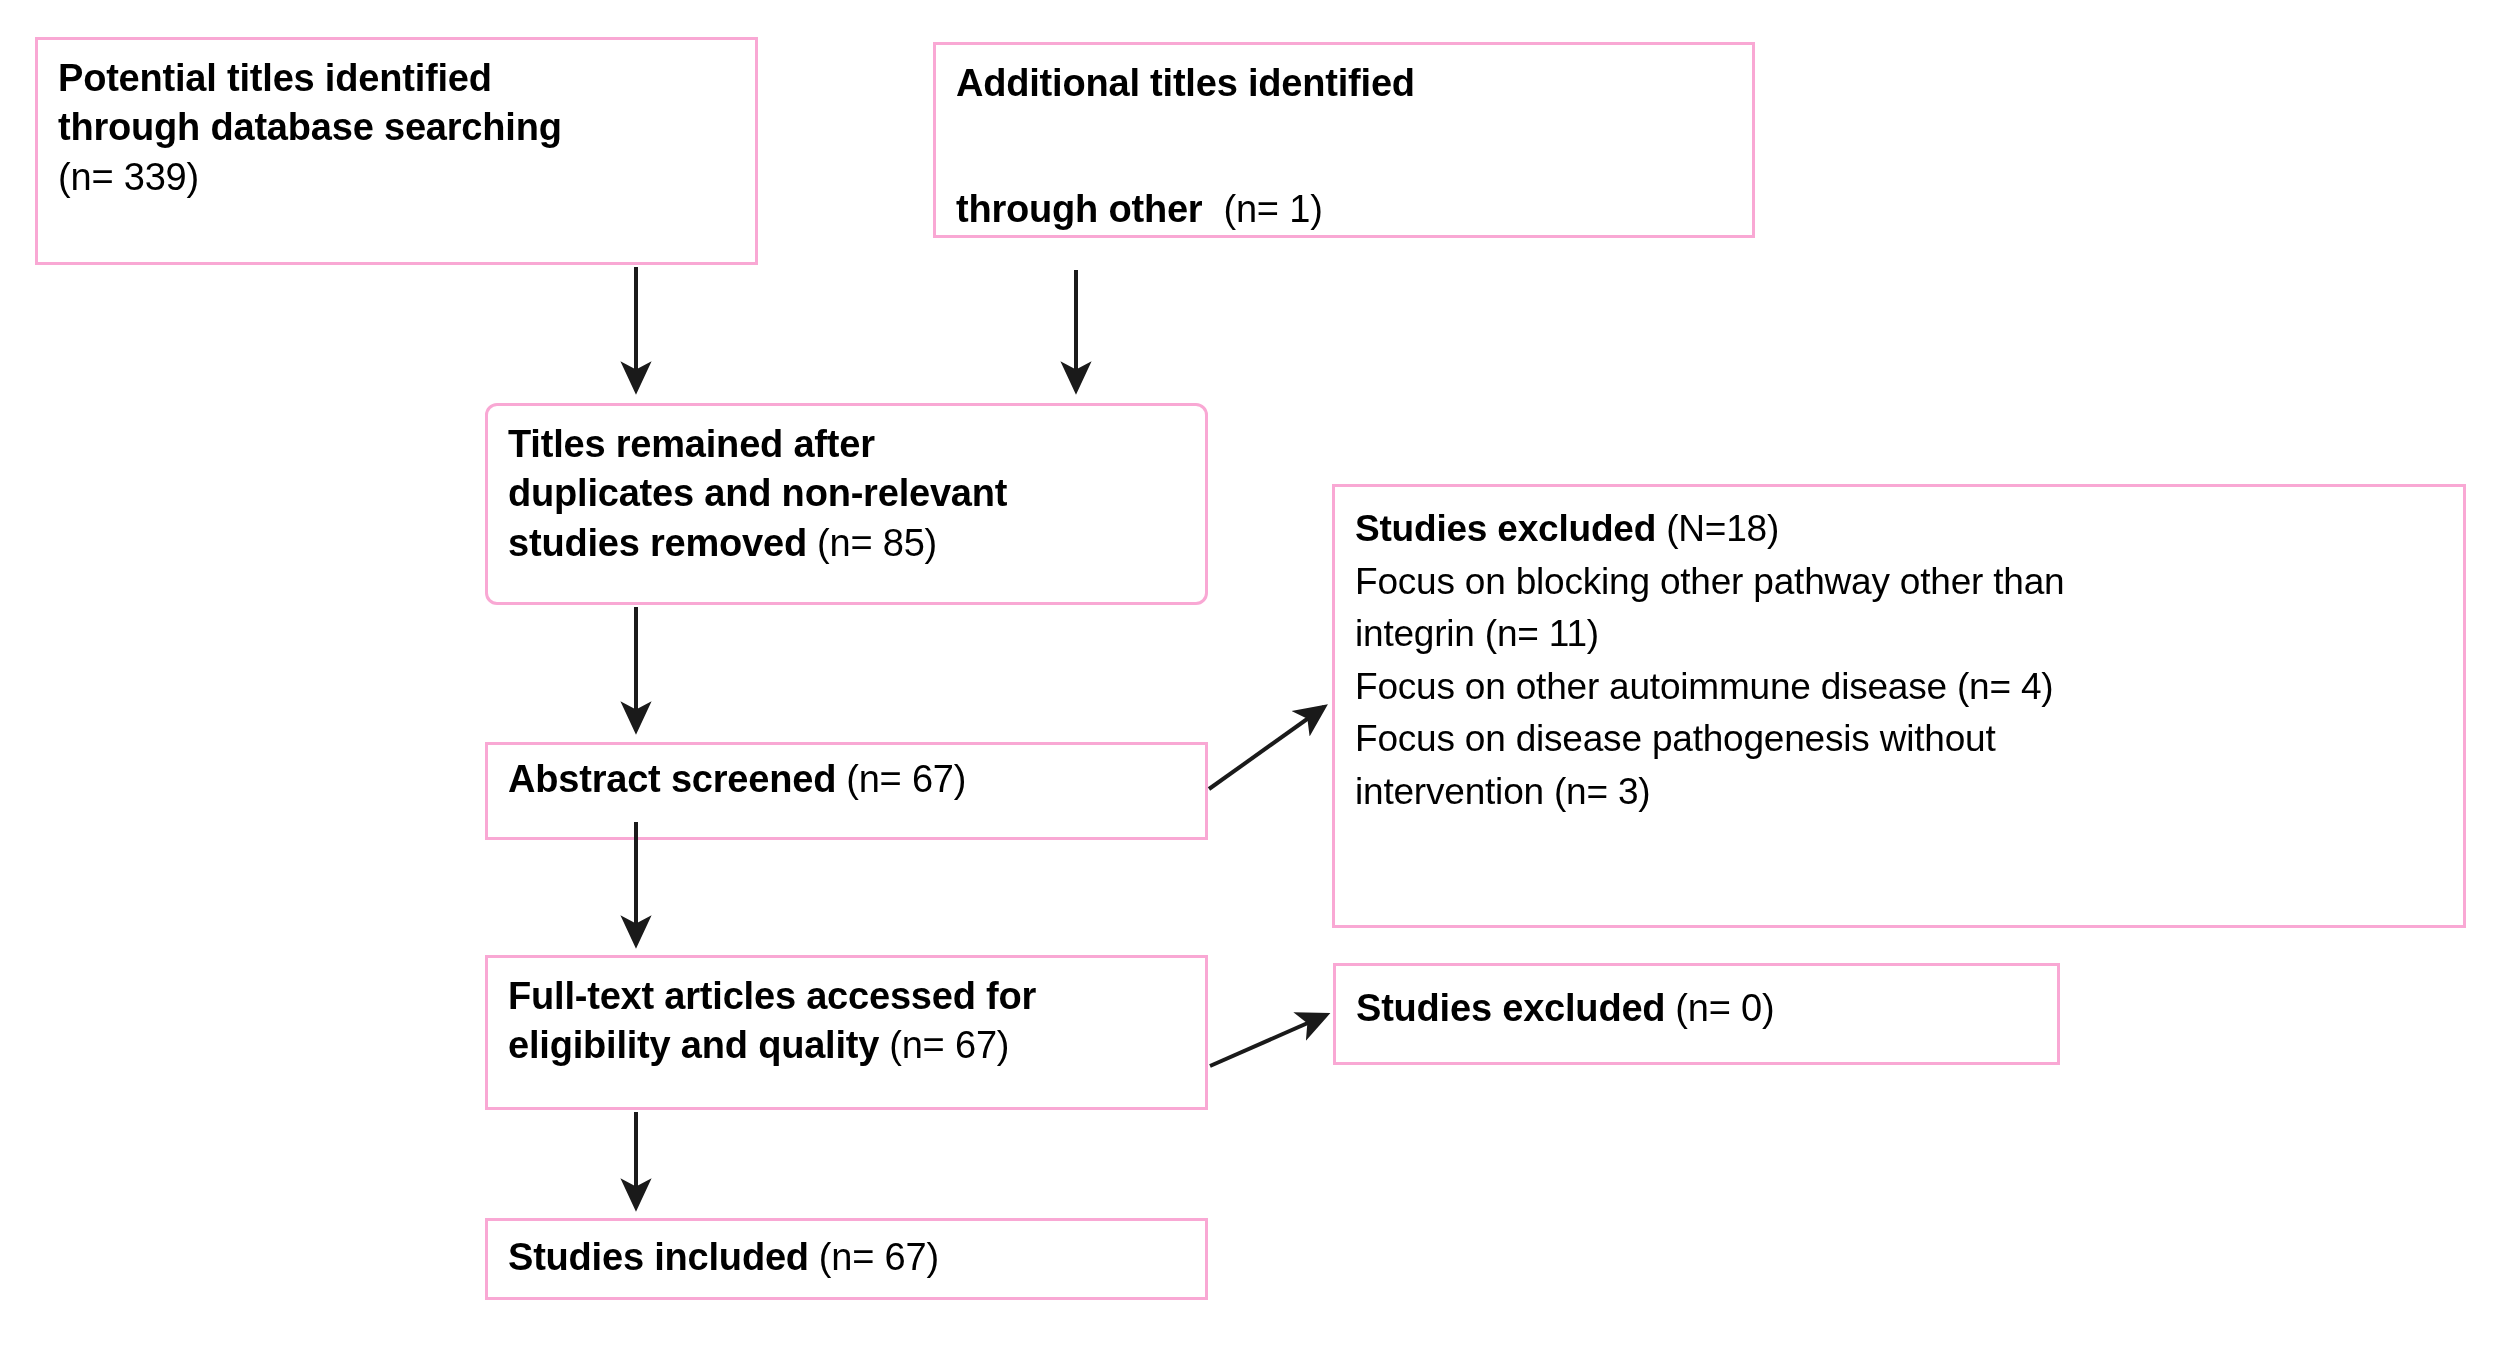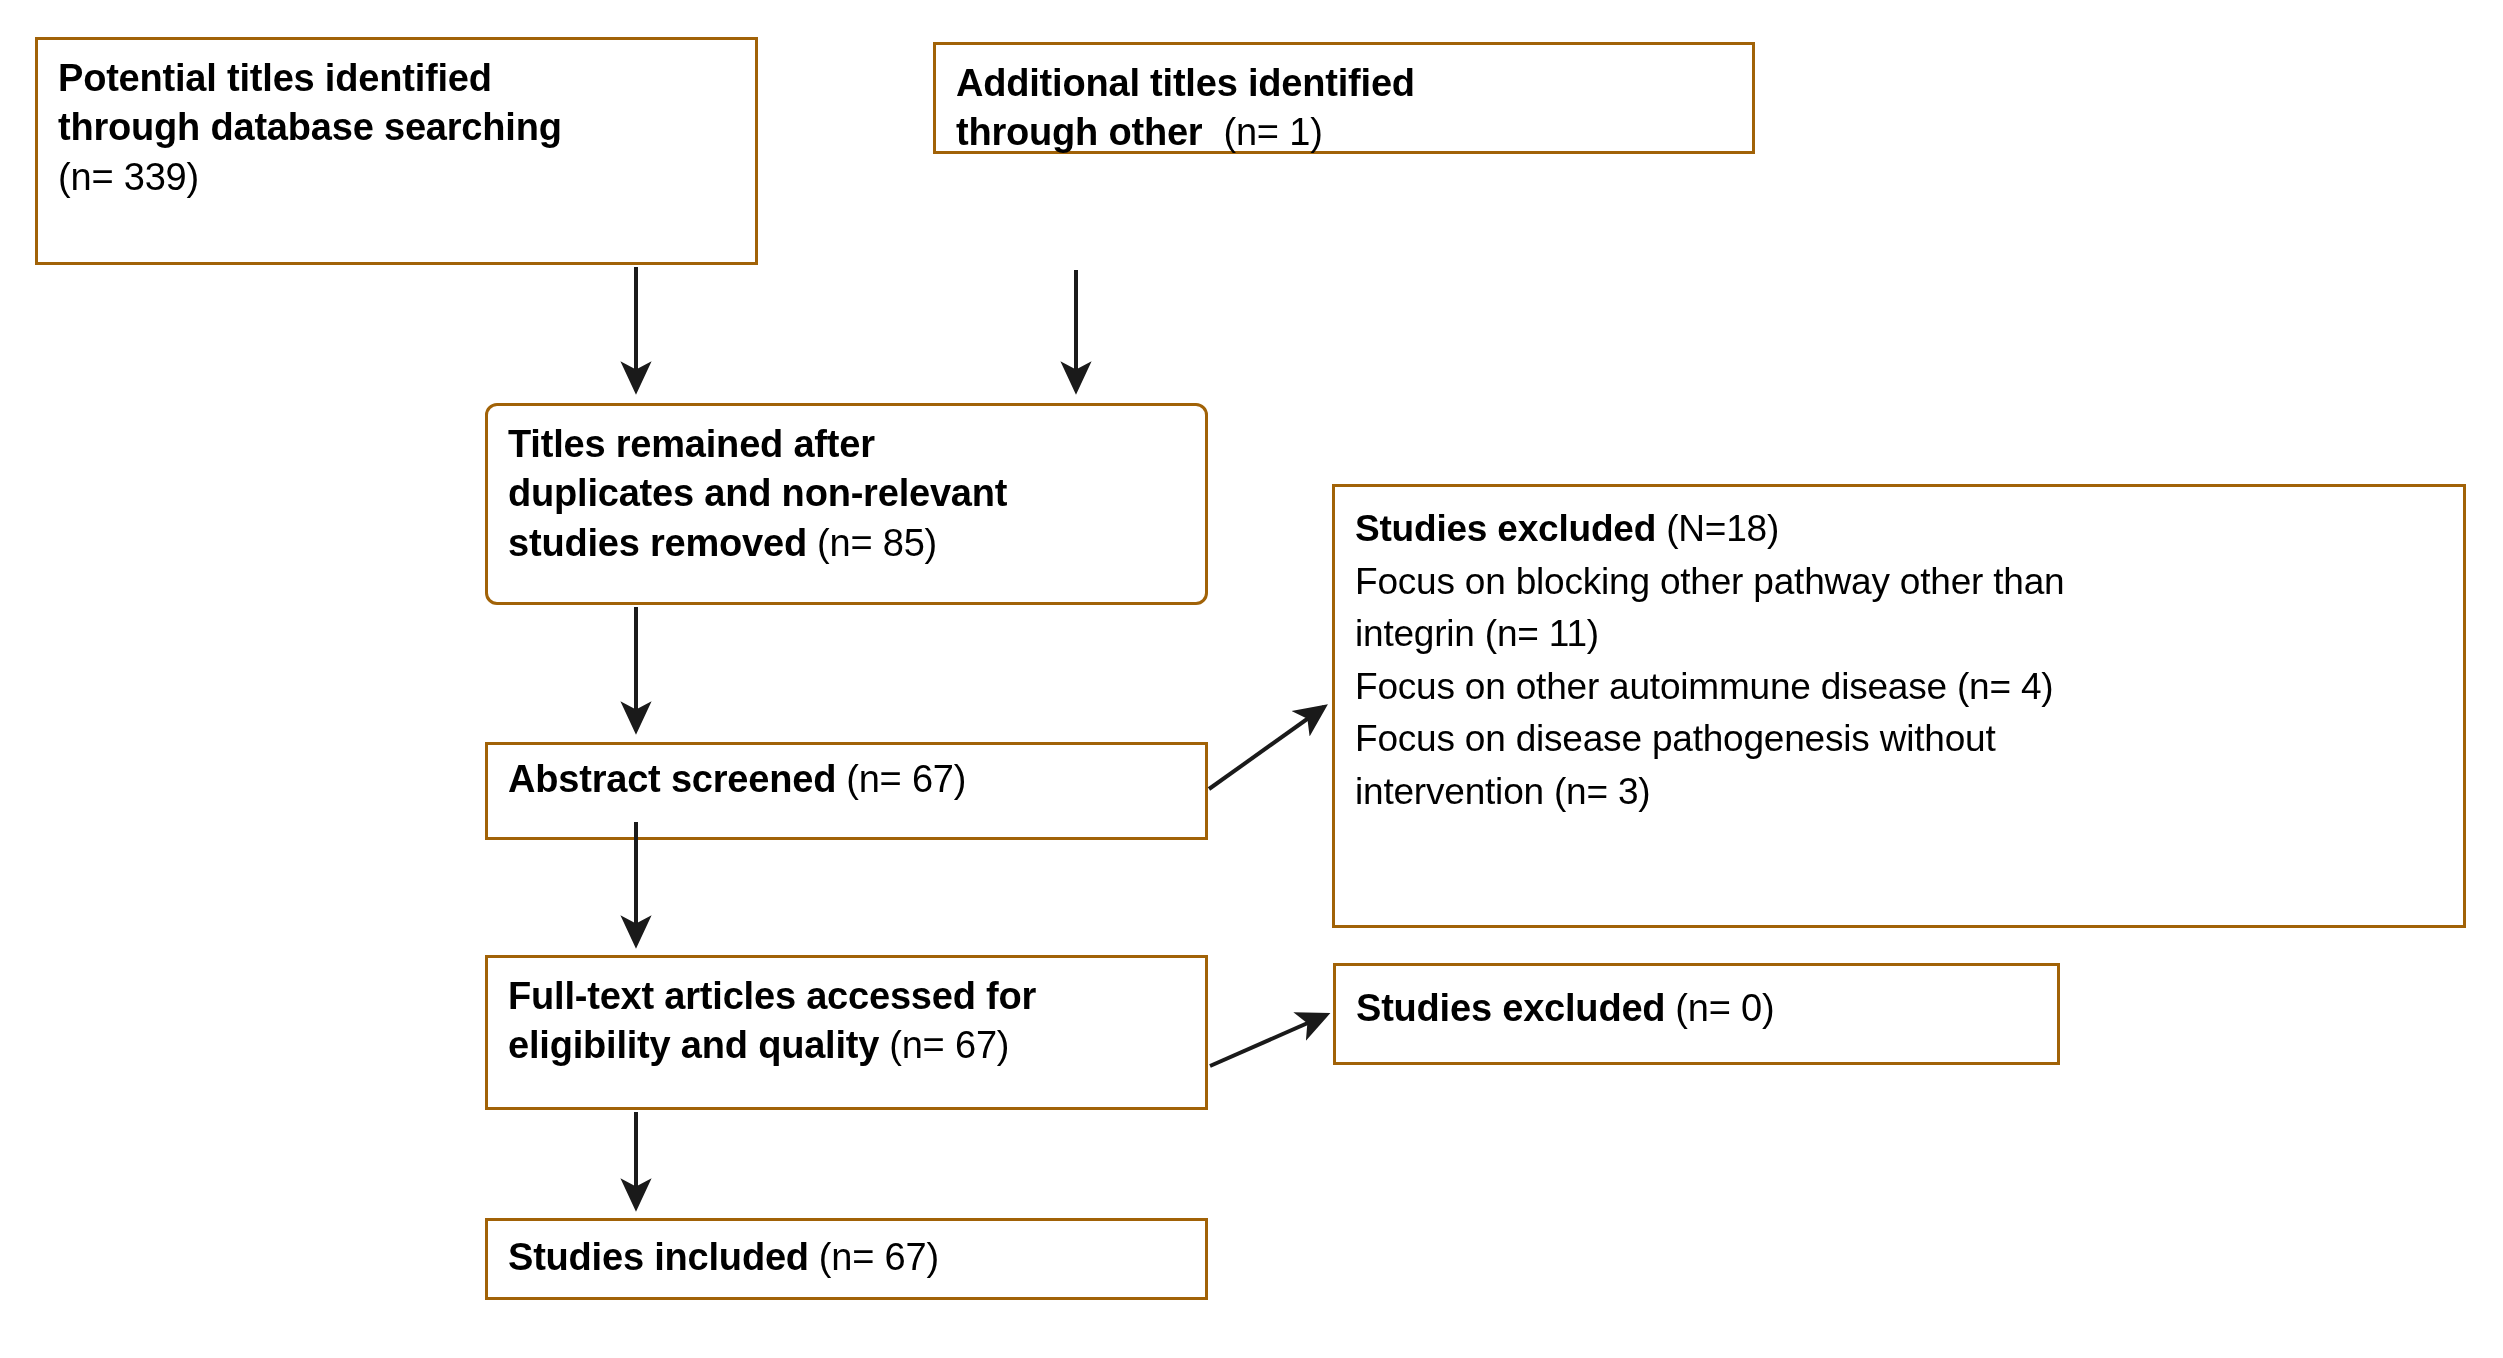--- a/index.html
+++ b/index.html
@@ -15,39 +15,39 @@
   #canvas {
     position: relative;
     width: 2503px;
     height: 1358px;
     background: #ffffff;
     overflow: hidden;
   }
   .box {
     position: absolute;
     box-sizing: border-box;
-    border: 3px solid #a16207;
+    border: 3px solid #f9a8d4;
     background: #ffffff;
     display: flex;
     flex-direction: column;
     justify-content: flex-start;
     padding: 14px 18px 1px 20px;
   }
   .box .line {
     font-size: 38px;
     line-height: 1.30;
     letter-spacing: -0.2px;
     white-space: nowrap;
   }
   .b { font-weight: 700; }
   .r { font-weight: 400; }
 
   
   #box-database      { left: 35px;   top: 37px;   width: 723px;  height: 228px; }
-  #box-additional    { left: 933px;  top: 42px;   width: 822px;  height: 112px; justify-content: space-between; }
+  #box-additional    { left: 933px;  top: 42px;   width: 822px;  height: 196px; justify-content: space-between; }
   #box-remaining     { left: 485px;  top: 403px;  width: 723px;  height: 202px; border-radius: 12px; }
   #box-abstract      { left: 485px;  top: 742px;  width: 723px;  height: 98px;  padding-top: 10px; }
   #box-fulltext      { left: 485px;  top: 955px;  width: 723px;  height: 155px; }
   #box-included      { left: 485px;  top: 1218px; width: 723px;  height: 82px;  padding-top: 12px; }
   #box-excluded-abstract { left: 1332px; top: 484px; width: 1134px; height: 444px; padding-top: 16px; }
   #box-excluded-fulltext { left: 1333px; top: 963px; width: 727px;  height: 102px; padding-top: 18px; }
 
   #box-excluded-abstract .line { font-size: 37px; line-height: 1.42; }
 
   

